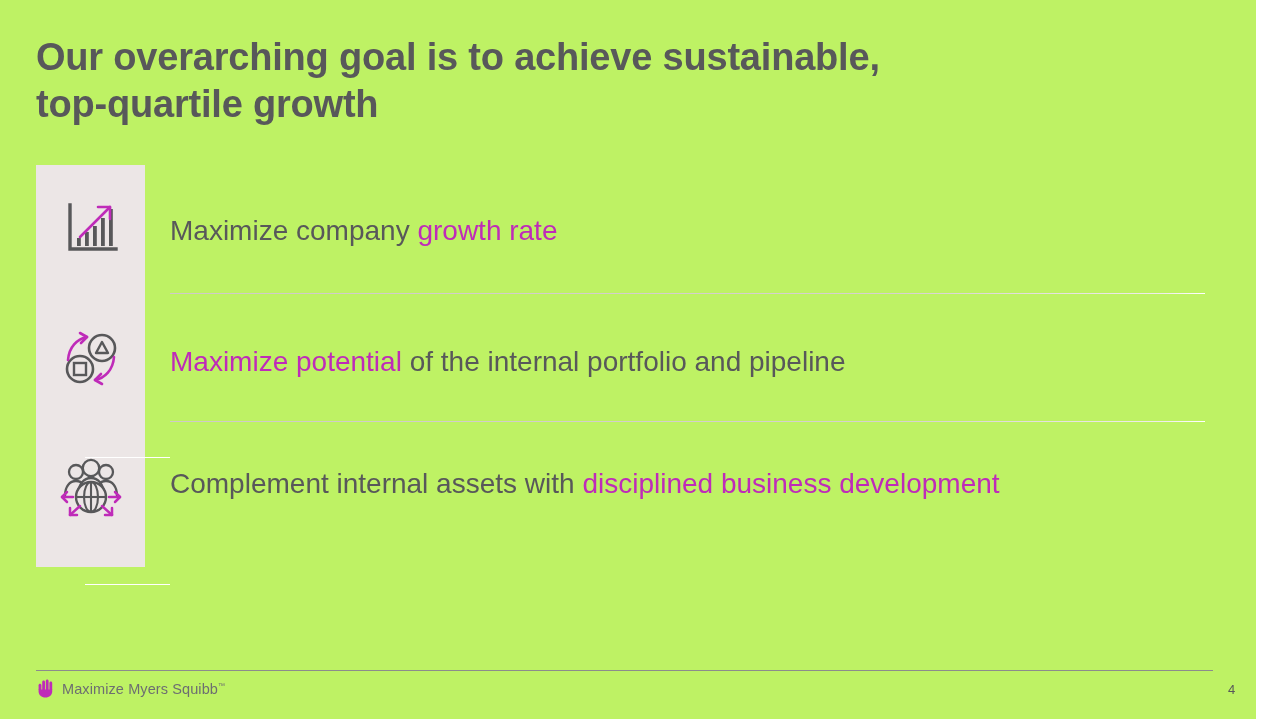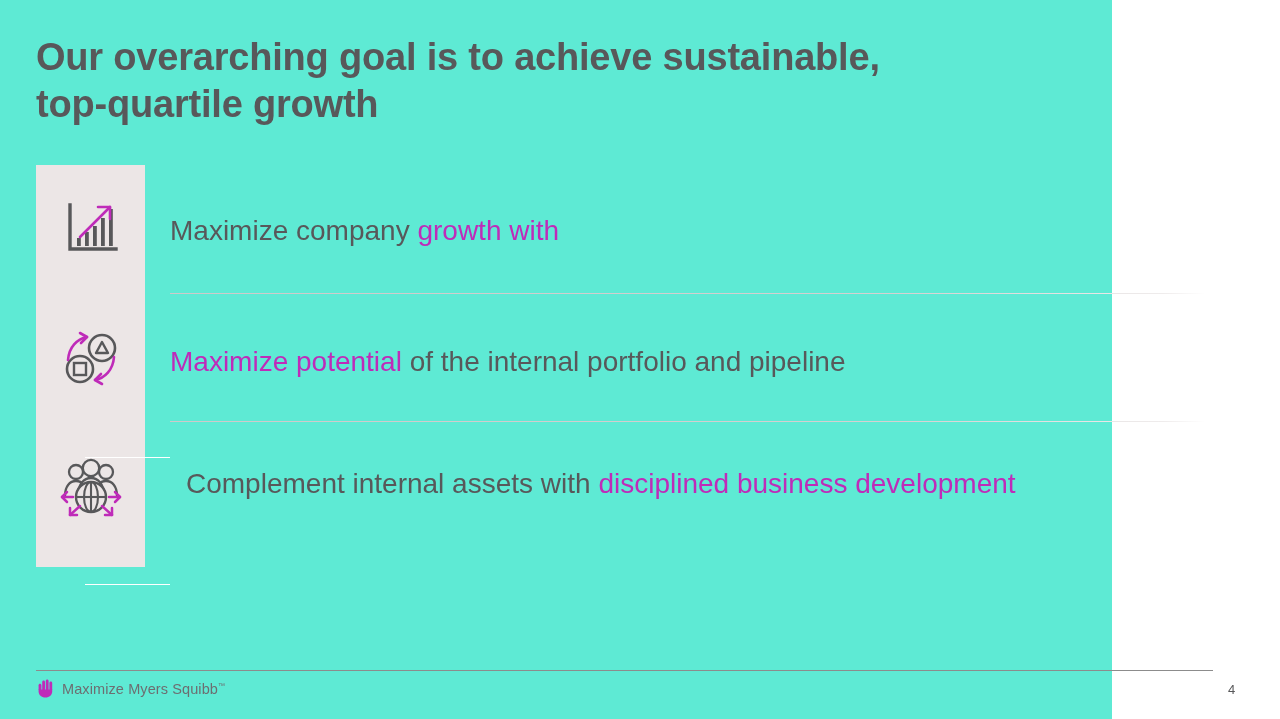--- a/index.html
+++ b/index.html
@@ -12,23 +12,23 @@
   }
 
   body {
     font-family: "Liberation Sans", sans-serif;
     position: relative;
   }
 
   .slide {
     position: absolute;
     inset: 0;
-    width: 1112px;
+    width: 1256px;
     height: 719px;
-    background: #5eead4;
+    background: #bef264;
   }
 
   
   .title {
     position: absolute;
     left: 36px;
     top: 34px;
     width: 1100px;
     font-size: 38px;
     font-weight: bold;
@@ -83,21 +83,21 @@
   .row-text {
     position: absolute;
     left: 0;
     font-size: 28px;
     line-height: 34px;
     color: #58585a;
     white-space: nowrap;
   }
   .row-text.r1 { top: 49px; }
   .row-text.r2 { top: 180px; }
-  .row-text.r3 { top: 302px; margin-left: 16px; }
+  .row-text.r3 { top: 302px; }
 
   .accent { color: #bf2bb9; }
 
   .row-divider {
     position: absolute;
     left: 0;
     width: 1035px;
     height: 1px;
     background: linear-gradient(to right, #cfc9c9 0%, #d6d0d0 70%, #efecec 96%, #ffffff 100%);
   }
@@ -230,21 +230,21 @@
         </svg>
       </span>
     </div>
 
     <div class="panel-divider d1"></div>
     <div class="panel-divider d2"></div>
   </div>
 
   <div class="rows">
 
-    <div class="row-text r1"><span>Maximize company </span><span class="accent">growth with</span><span></span></div>
+    <div class="row-text r1"><span>Maximize company </span><span class="accent">growth rate</span><span></span></div>
 
     <div class="row-divider rd1"></div>
 
     <div class="row-text r2"><span></span><span class="accent">Maximize potential</span><span> of the internal portfolio and pipeline</span></div>
 
     <div class="row-divider rd2"></div>
 
     <div class="row-text r3"><span>Complement internal assets with </span><span class="accent">disciplined business development</span><span></span></div>
   </div>
 

